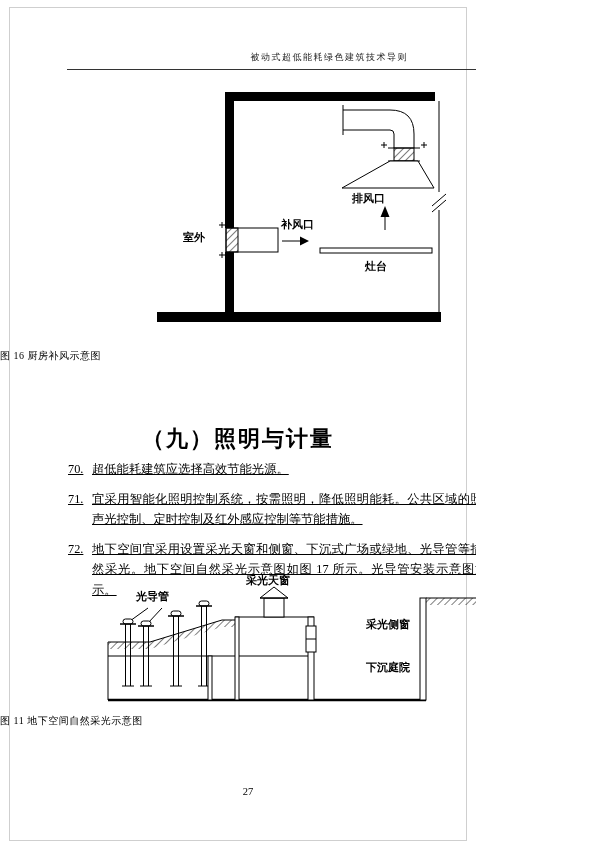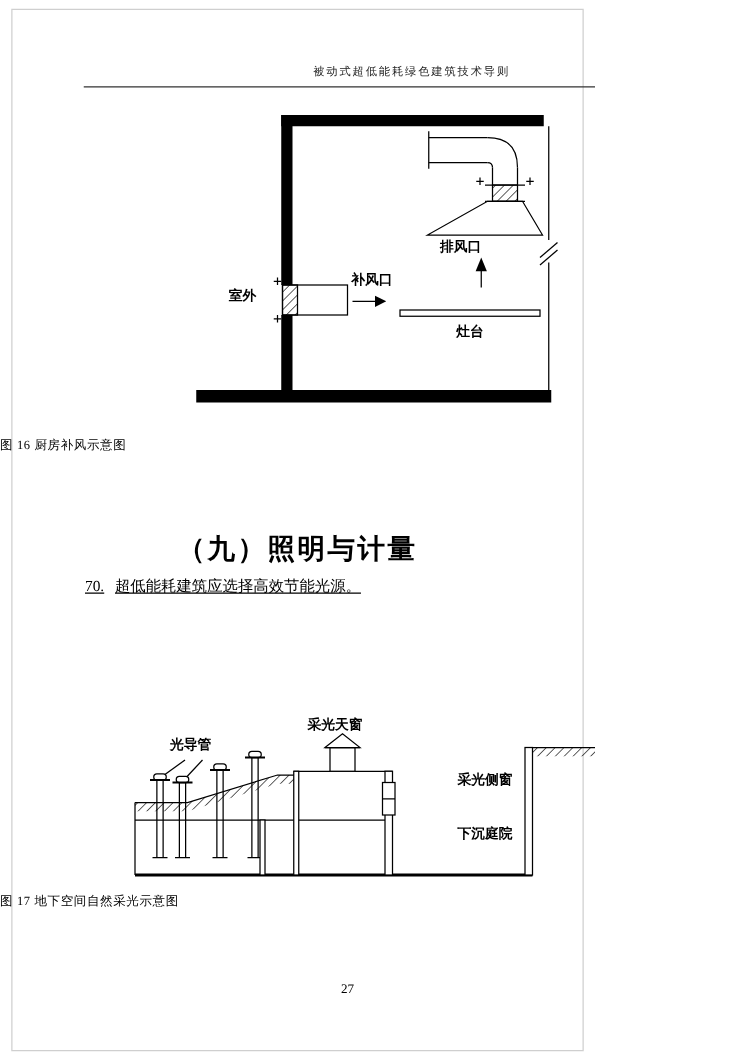--- a/index.html
+++ b/index.html
@@ -19,22 +19,22 @@
         letter-spacing:0.5px;}
   .cap16{top:349px;}
   .cap17{top:714px;}
   .section-heading{position:absolute;top:396px;left:0;width:100%;text-align:center;
         font-size:22px;font-weight:700;letter-spacing:2px;
         font-family:Liberation Serif, serif;margin-top:28px;}
   .list{position:absolute;top:459px;left:68px;width:465px;text-decoration:underline;}
   .item{display:flex;margin-bottom:9px;font-size:12.3px;line-height:20.5px;}
   .item-num{flex:none;width:24px;}
   .item-text{flex:1;text-align:justify;}
-  .page-number{position:absolute;top:786px;left:0;width:100%;text-align:center;
-        font-size:10.5px;padding-left:40px;}
+  .page-number{position:absolute;top:786px;left:10px;width:100%;text-align:center;
+        font-size:10.5px;}
   svg{display:block;}
 </style>
 </head>
 <body>
 
 <div class="page">
   <div class="page-frame"></div>
 
   <div class="header-title">被动式超低能耗绿色建筑技术导则</div>
   <div class="header-rule"></div>
@@ -94,20 +94,28 @@
   </figure>
   <div class="caption cap16">图 16 厨房补风示意图</div>
 
   <div class="section-heading">（九）照明与计量</div>
 
   <div class="list">
     <div class="item">
       <span class="item-num">70.</span>
       <span class="item-text">超低能耗建筑应选择高效节能光源。</span>
     </div>
+    <div class="item">
+      <span class="item-num">71.</span>
+      <span class="item-text">宜采用智能化照明控制系统，按需照明，降低照明能耗。公共区域的照明应采取声光控制、定时控制及红外感应控制等节能措施。</span>
+    </div>
+    <div class="item">
+      <span class="item-num">72.</span>
+      <span class="item-text">地下空间宜采用设置采光天窗和侧窗、下沉式广场或绿地、光导管等措施提供天然采光。地下空间自然采光示意图如图 17 所示。光导管安装示意图如图 18 所示。</span>
+    </div>
   </div>
 
   <figure class="figure fig17">
     <svg width="390" height="140" viewBox="0 0 390 140">
       <defs>
         <pattern id="hatch17" width="5" height="5" patternUnits="userSpaceOnUse" patternTransform="rotate(45)">
           <line x1="0" y1="0" x2="0" y2="5" stroke="#000" stroke-width="1"></line>
         </pattern>
       </defs>
       <g>
@@ -162,16 +170,16 @@
         <rect x="320" y="24" width="6" height="102" fill="#fff" stroke="#000" stroke-width="1"></rect>
         <polygon points="326,24 388,24 388,31 326,31" fill="url(#hatch17)"></polygon>
         <line x1="326" y1="24" x2="388" y2="24" stroke="#000" stroke-width="1"></line>
       </g>
     </svg>
     <div class="dlabel" style="left:36px;top:16px;">光导管</div>
     <div class="dlabel" style="left:146px;top:0px;width:56px;text-align:left;">采光天窗</div>
     <div class="dlabel" style="left:266px;top:44px;">采光侧窗</div>
     <div class="dlabel" style="left:266px;top:87px;">下沉庭院</div>
   </figure>
-  <div class="caption cap17">图 17 地下空间自然采光示意图</div>
+  <div class="caption cap17">图 11 地下空间自然采光示意图</div>
 
   <div class="page-number">27</div>
 </div>
 
 </body></html>

